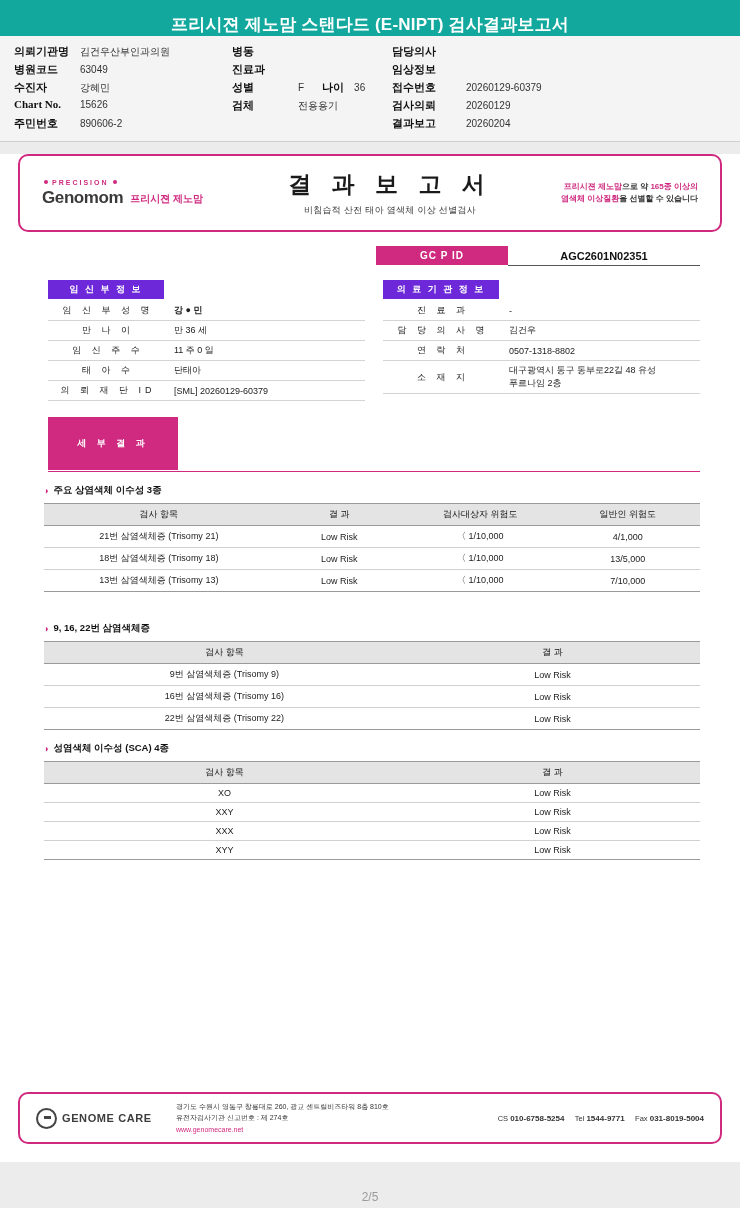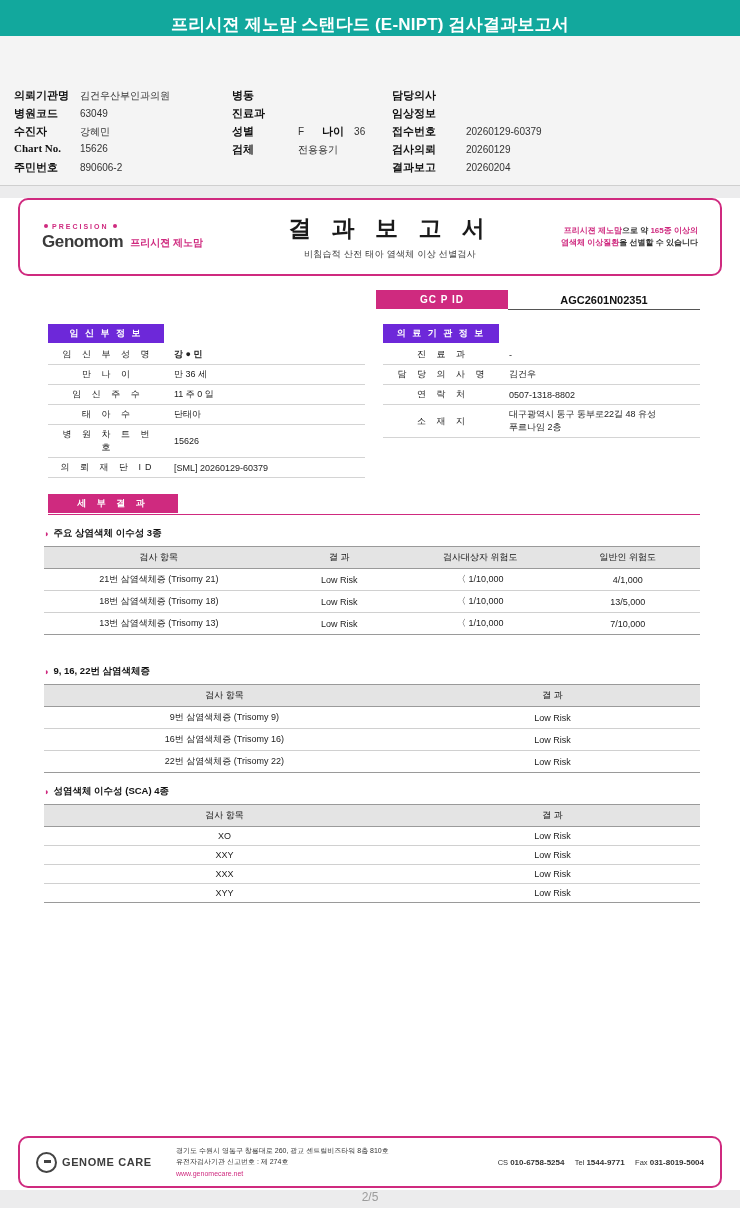--- a/index.html
+++ b/index.html
@@ -35,21 +35,20 @@
     background: #f4f4f4;
     border-bottom: 1px solid #cfcfcf;
     padding: 8px 14px 10px 14px;
     display: flex;
     gap: 0px;
   }
   .infocol {
     display: flex;
     flex-direction: column;
     gap: 3px;
-    margin-top: 44px;
   }
   .infocol.c1 { width: 218px; }
   .infocol.c2 { width: 160px; }
   .infocol.c3 { width: 320px; }
   .inforow {
     display: flex;
     align-items: baseline;
     height: 15px;
     font-size: 11px;
   }
@@ -227,21 +226,21 @@
   
   .sec-head {
     margin: 16px 0 0 48px;
     width: 130px;
     background: #cf2a7f;
     color: #fff;
     font-size: 9px;
     font-weight: bold;
     letter-spacing: 4px;
     text-align: center;
-    padding: 3px 0;
+    padding: 20px 0;
   }
   .sec-rule {
     margin: 0 40px 0 48px;
     border-bottom: 1px solid #cf2a7f;
     height: 1px;
   }
   .bullet {
     margin: 12px 0 6px 44px;
     font-size: 9.5px;
     font-weight: bold;
@@ -467,24 +466,20 @@
           </tr>
           <tr>
             <td class="k">임 신 주 수</td>
             <td class="v">11 주 0 일</td>
           </tr>
           <tr>
             <td class="k">태      아      수</td>
             <td class="v">단태아</td>
           </tr>
           <tr>
-            <td class="k">병 원 차 트 번 호</td>
-            <td class="v">15626</td>
-          </tr>
-          <tr>
             <td class="k">의 뢰 재 단 ID</td>
             <td class="v">[SML] 20260129-60379</td>
           </tr>
         </tbody>
       </table>
     </div>
 
     <div class="itbl">
       <div class="itbl-head">의 료 기 관 정 보</div>
       <table>

